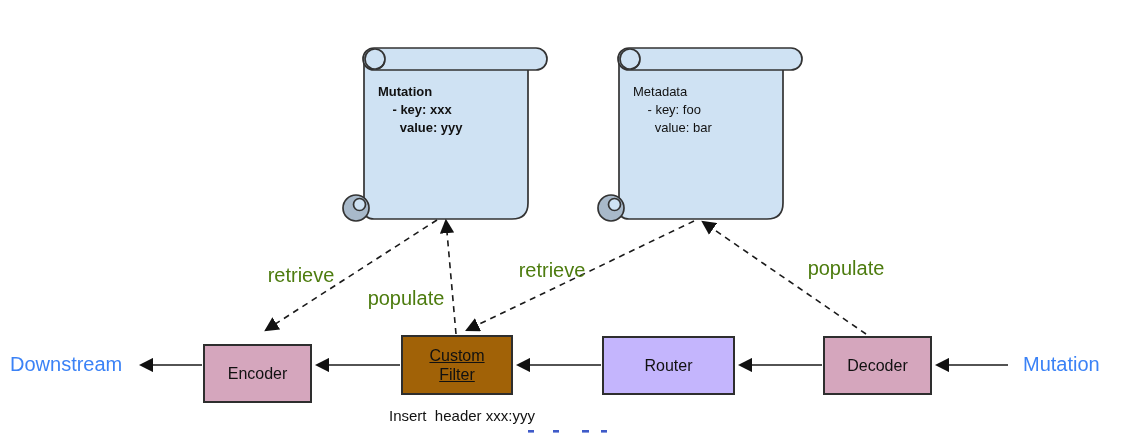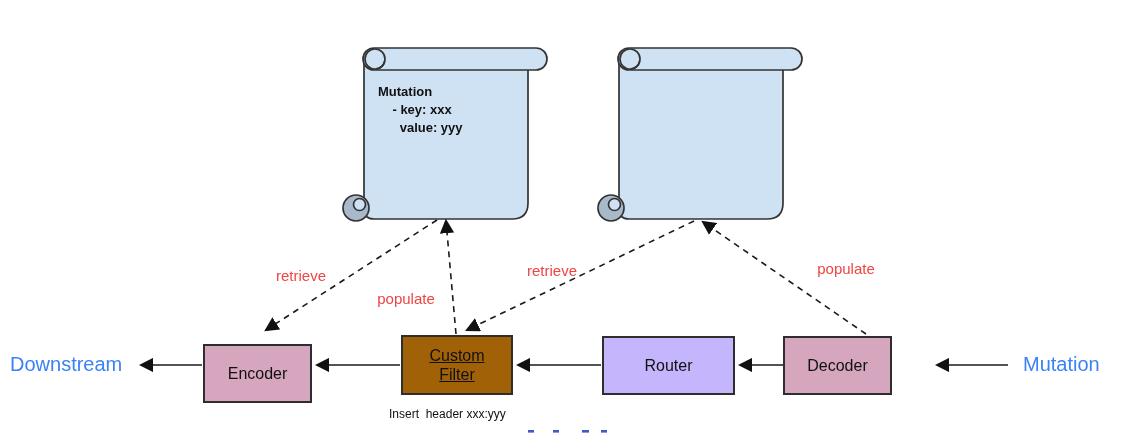--- a/index.html
+++ b/index.html
@@ -6,33 +6,33 @@
   .stage{
     position:relative;width:1125px;height:435px;background:#ffffff;
     font-family:"Liberation Sans","DejaVu Sans",sans-serif;color:#1a1a1a;overflow:hidden;
   }
   .stage svg{position:absolute;left:0;top:0;}
   .abs{position:absolute;}
   .note-text{
     font-size:13px;line-height:18px;white-space:pre;color:#111;
   }
   .edge-label{
-    font-size:15px;color:#ef4444;transform:translate(-50%,-50%);white-space:nowrap;
+    font-size:20px;color:#4d7c0f;transform:translate(-50%,-50%);white-space:nowrap;
   }
   .end-label{
     font-size:20px;color:#3b82f6;line-height:18px;white-space:nowrap;
   }
   .node{
     position:absolute;border:2px solid #2e2e2e;box-sizing:border-box;
     display:flex;align-items:center;justify-content:center;
     font-size:16px;line-height:19px;color:#111;
   }
   .node .node-label{white-space:pre;text-align:center;}
   .caption{
-    font-size:12px;color:#111;white-space:pre;
+    font-size:15px;color:#111;white-space:pre;
   }
 </style>
 </head>
 <body>
 
 <div class="stage">
 
   <svg width="1125" height="435" viewBox="0 0 1125 435">
     <defs>
       <marker id="arr" viewBox="0 0 10 10" refX="8.5" refY="5" markerWidth="9" markerHeight="9" orient="auto">
@@ -77,37 +77,40 @@
       <rect x="528" y="430" width="6" height="2.6"></rect>
       <rect x="553" y="430" width="6" height="2.6"></rect>
       <rect x="582" y="430" width="7" height="2.6"></rect>
       <rect x="601" y="430" width="6" height="2.6"></rect>
     </g>
   </svg>
 
   <div class="abs note-text" style="left:378px;top:83px;font-weight:bold;">Mutation
     - key: xxx
       value: yyy</div>
+  <div class="abs note-text" style="left:633px;top:83px;">Metadata
+    - key: foo
+      value: bar</div>
 
   <div class="abs edge-label" style="left:301px;top:275px;">retrieve</div>
   <div class="abs edge-label" style="left:406px;top:298px;">populate</div>
   <div class="abs edge-label" style="left:552px;top:270px;">retrieve</div>
   <div class="abs edge-label" style="left:846px;top:268px;">populate</div>
 
   <div class="node" style="left: 203px; top: 336px; width: 109px; height: 59px; background-color: rgb(213, 166, 189); margin-top: 8px;">
     <span class="node-label">Encoder</span>
   </div>
   <div class="node" style="left: 401px; top: 335px; width: 112px; height: 60px; background-color: #a16207; text-decoration: underline;">
     <span class="node-label">Custom
 Filter</span>
   </div>
   <div class="node" style="left: 602px; top: 336px; width: 133px; height: 59px; background-color: #c4b5fd;">
     <span class="node-label">Router</span>
   </div>
-  <div class="node" style="left: 783px; top: 336px; width: 109px; height: 59px; background-color: rgb(213, 166, 189);">
+  <div class="node" style="left: 823px; top: 336px; width: 109px; height: 59px; background-color: rgb(213, 166, 189);">
     <span class="node-label">Decoder</span>
   </div>
 
   <div class="abs end-label" style="left:10px;top:355px;">Downstream</div>
   <div class="abs end-label" style="left:1023px;top:355px;">Mutation</div>
 
   <div class="abs caption" style="left:389px;top:407px;">Insert  header xxx:yyy</div>
 
 </div>
 

